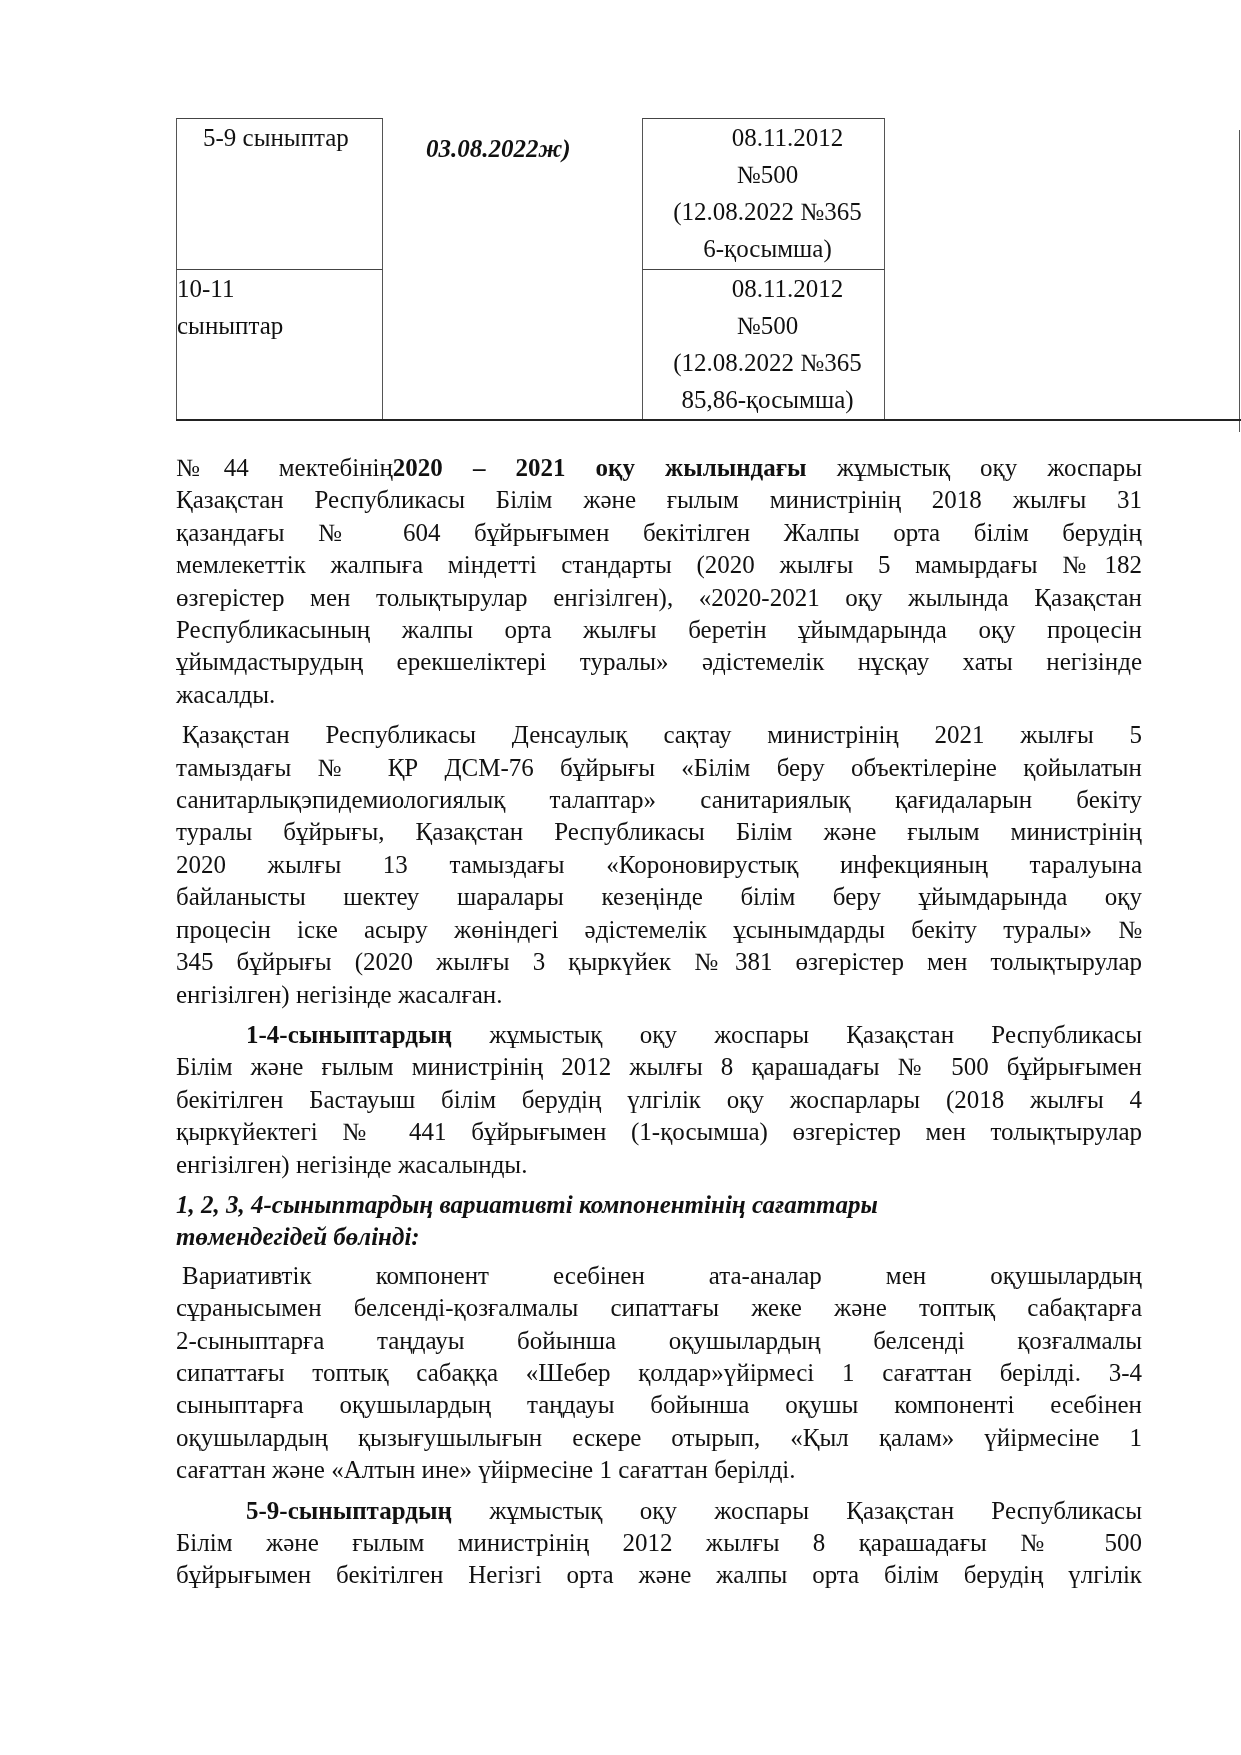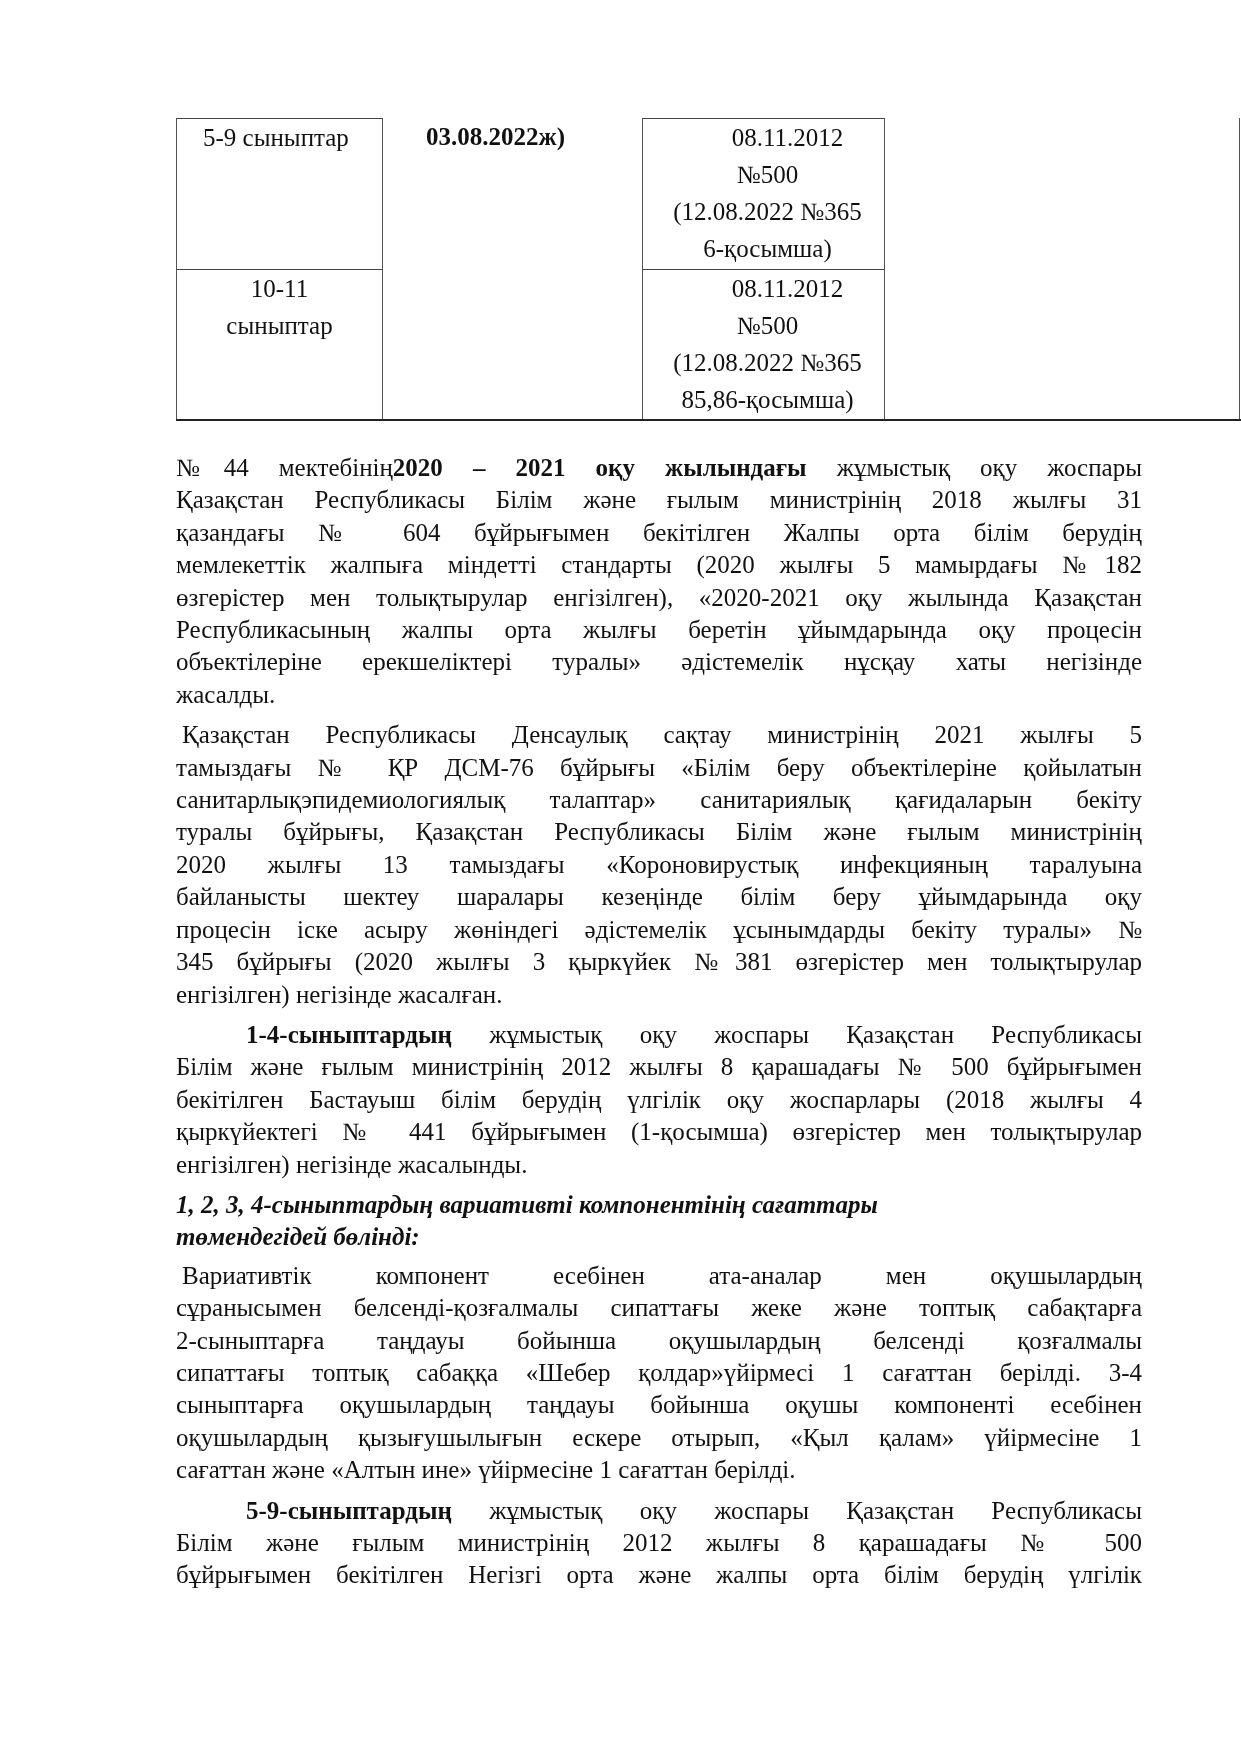--- a/index.html
+++ b/index.html
@@ -41,24 +41,24 @@
     .b-r { border-right: 1.5px solid #555; }
     .b-t { border-top: 1.5px solid #444; }
 
     .c1 { left: 0; width: 207px; }
     .c2 { left: 207px; width: 243px; }
     .c3 { left: 466px; width: 243px; }
     .c4 { left: 693px; width: 371px; }
 
     .r1 { top: 0; height: 151px; }
     .r2 { top: 151px; height: 151px; }
-    .rall { top: 0; height: 302px; }
+    .rall { top: 12px; height: 302px; font-style: italic; }
 
     .c1.r1 .txt { padding-left: 26px; padding-top: 0px; }
-    .c1.r2 .txt { text-align: center; padding-top: 0px; }
+    .c1.r2 .txt { padding-top: 0px; }
     .c2 .txt { padding-left: 43px; font-weight: bold; }
     .c3 .txt { text-align: center; padding-left: 8px; }
     .c3 .line1 { padding-left: 40px; }
 
     .tbl-bottom-line {
       position: absolute;
       left: 176px;
       top: 419px;
       width: 1065px;
       height: 0;
@@ -139,21 +139,21 @@
 
   <div class="body-text">
 
     <p class="para">
       <span class="ln"><span>№44 мектебінің</span><span class="b">2020 – 2021 оқу жылындағы</span><span> жұмыстық оқу жоспары</span></span>
       <span class="ln">Қазақстан Республикасы Білім және ғылым министрінің 2018 жылғы 31</span>
       <span class="ln">қазандағы № 604 бұйрығымен бекітілген Жалпы орта білім берудің</span>
       <span class="ln">мемлекеттік жалпыға міндетті стандарты (2020 жылғы 5 мамырдағы №182</span>
       <span class="ln">өзгерістер мен толықтырулар енгізілген), «2020-2021 оқу жылында Қазақстан</span>
       <span class="ln">Республикасының жалпы орта жылғы беретін ұйымдарында оқу процесін</span>
-      <span class="ln">объектілеріне ерекшеліктері туралы» әдістемелік  нұсқау хаты негізінде</span>
+      <span class="ln">ұйымдастырудың ерекшеліктері туралы» әдістемелік  нұсқау хаты негізінде</span>
       <span class="ln last">жасалды.</span>
     </p>
 
     <p class="para">
       <span class="ln sp1">Қазақстан  Республикасы  Денсаулық сақтау министрінің 2021 жылғы 5</span>
       <span class="ln">тамыздағы № ҚР ДСМ-76 бұйрығы «Білім беру объектілеріне қойылатын</span>
       <span class="ln">санитарлықэпидемиологиялық талаптар» санитариялық қағидаларын бекіту</span>
       <span class="ln">туралы бұйрығы, Қазақстан Республикасы Білім және ғылым министрінің</span>
       <span class="ln">2020 жылғы 13 тамыздағы «Короновирустық инфекцияның таралуына</span>
       <span class="ln">байланысты шектеу шаралары кезеңінде білім беру ұйымдарында оқу</span>

